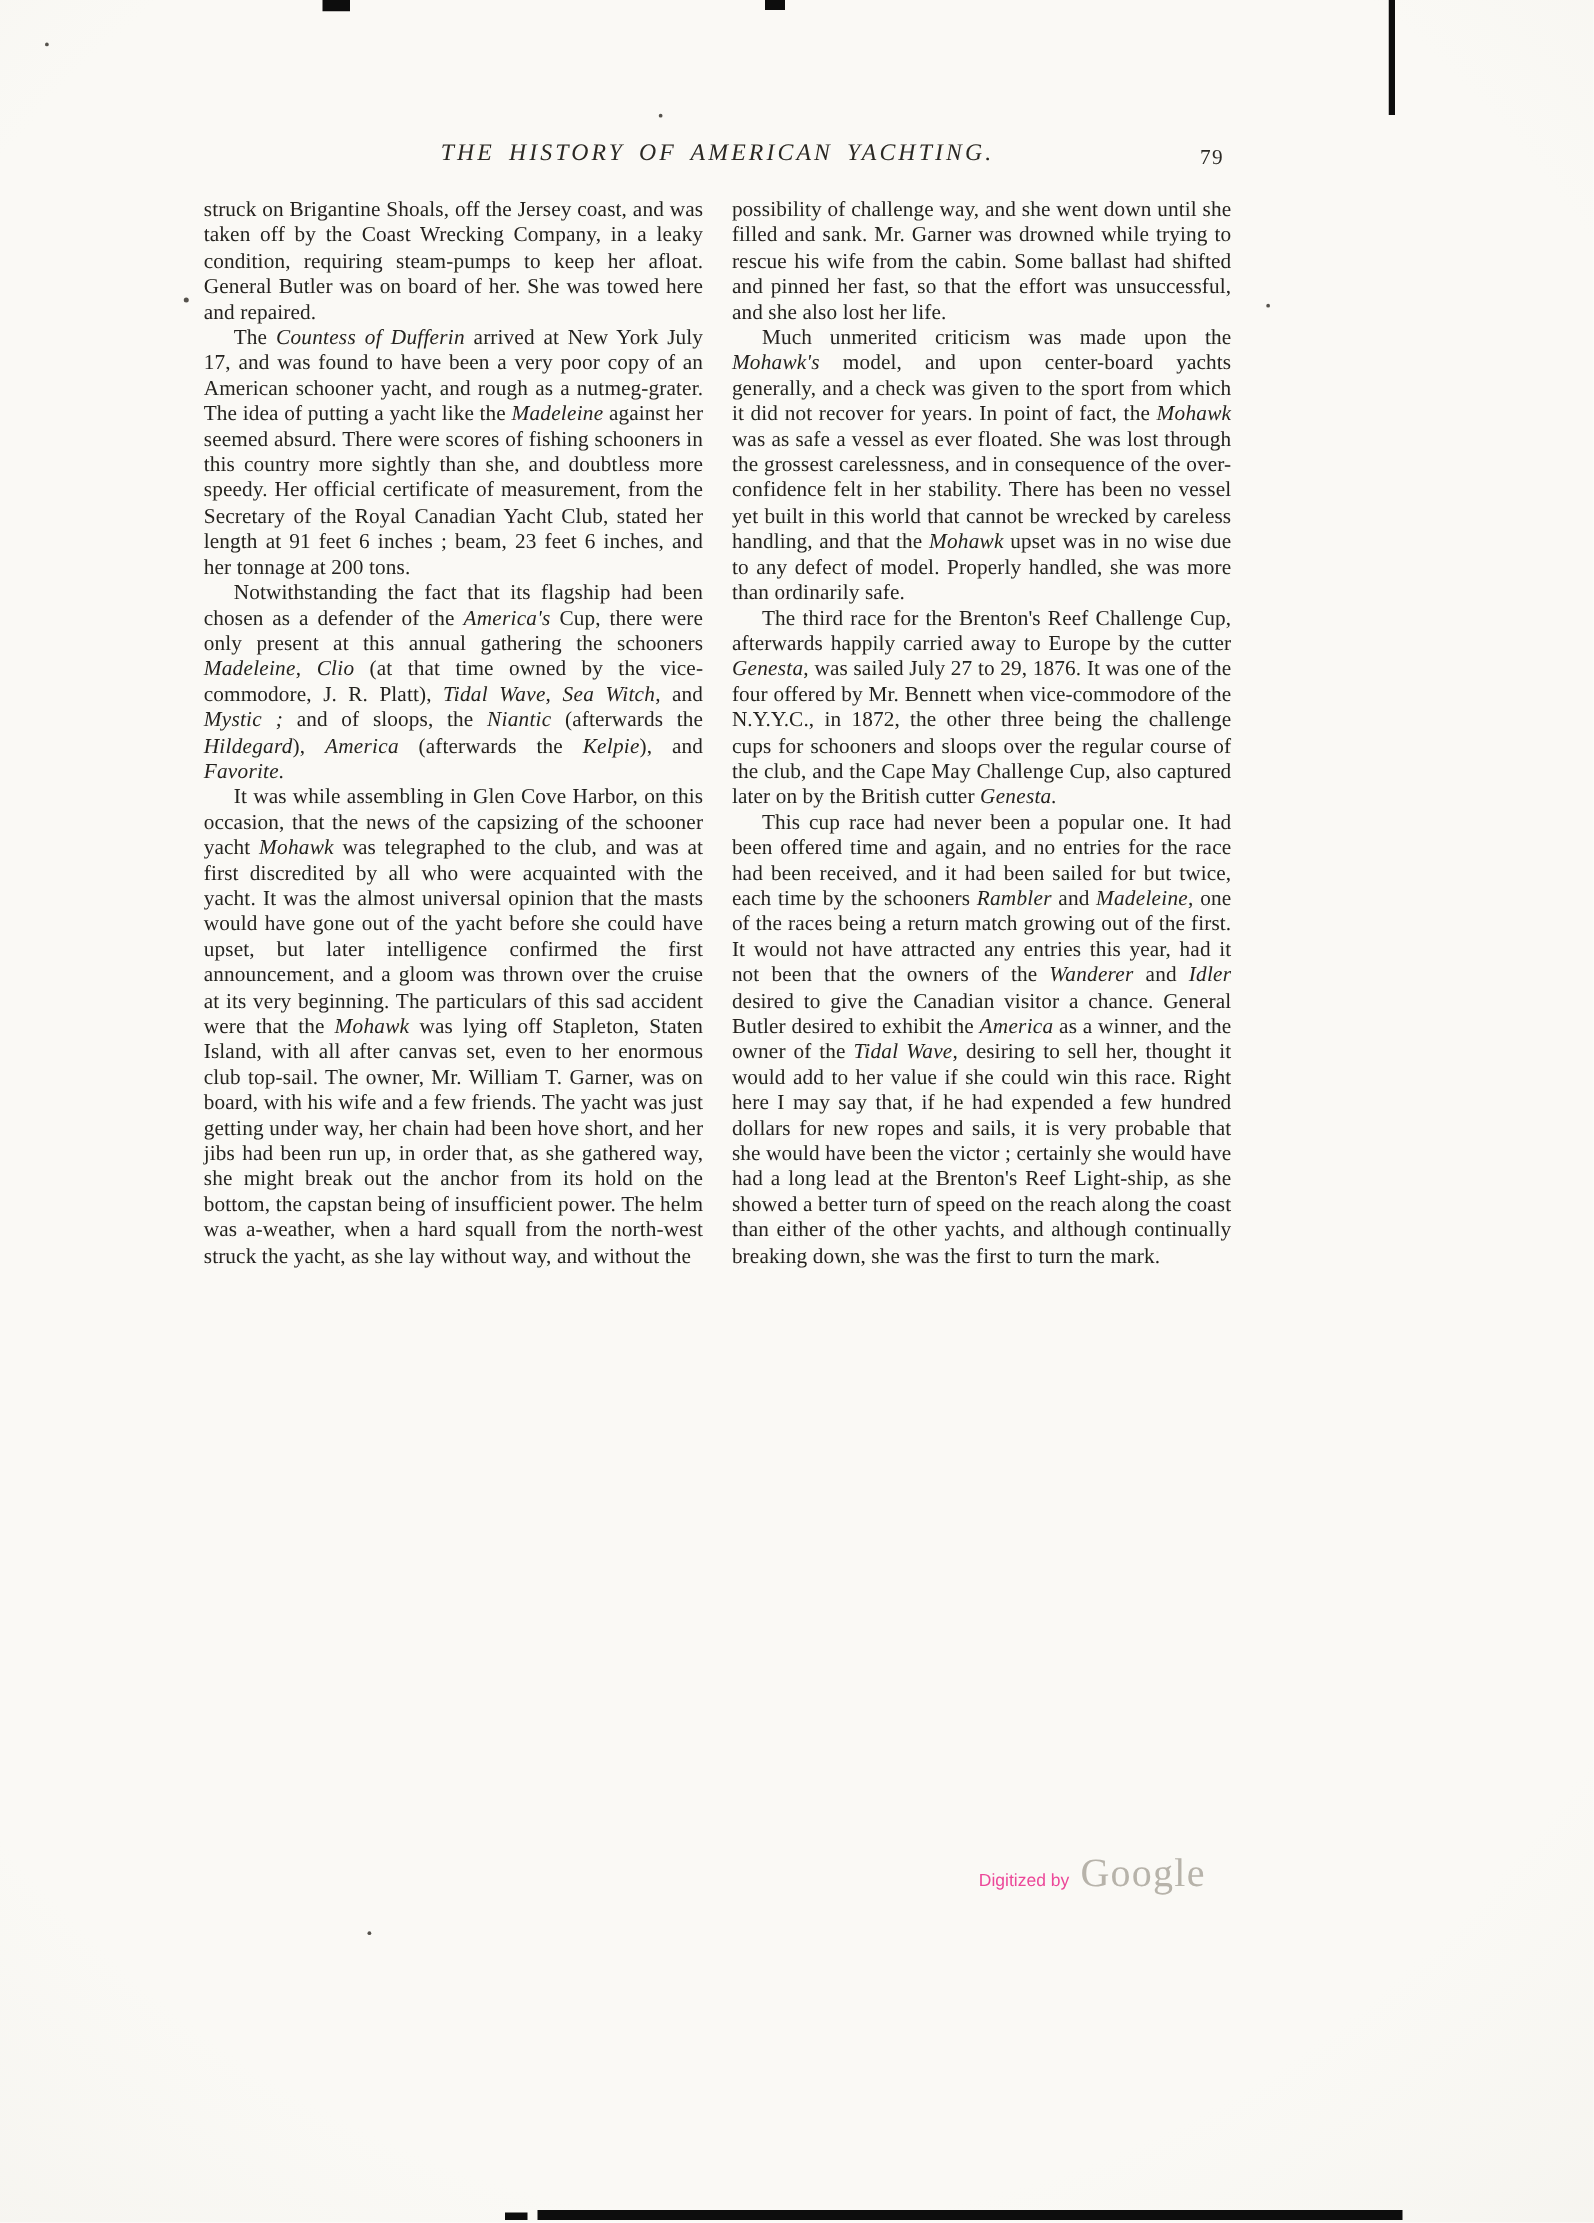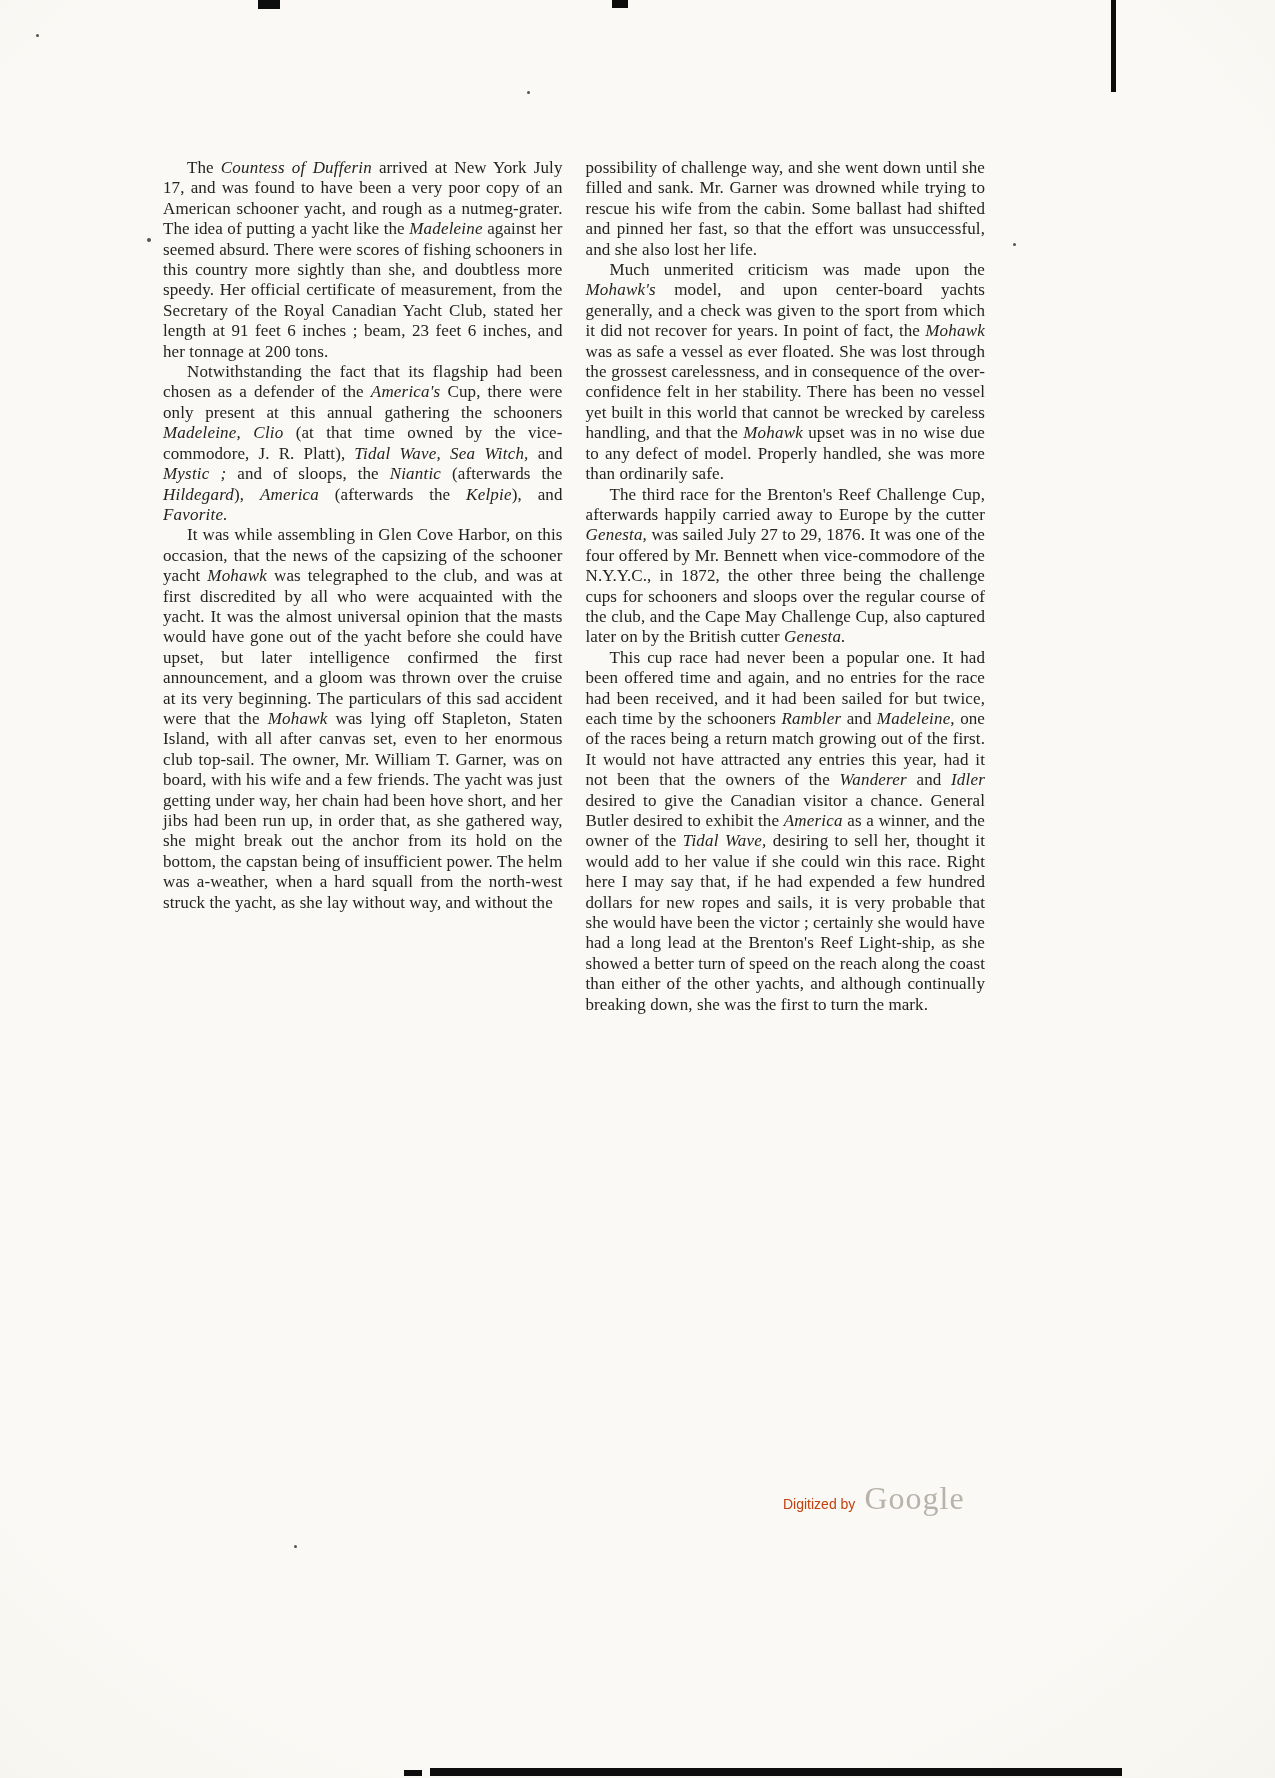--- a/index.html
+++ b/index.html
@@ -79,21 +79,21 @@
     left: 783px;
     top: 1480px;
     display: flex;
     align-items: baseline;
     gap: 9px;
     user-select: none;
   }
   .wm-prefix {
     font-family: "Liberation Sans", sans-serif;
     font-size: 14px;
-    color: #c2410c;
+    color: #ec4899;
   }
   .wm-logo {
     font-family: "Liberation Serif", serif;
     font-size: 32px;
     color: #b7b3aa;
     letter-spacing: 1px;
   }
   
   .artifact {
     position: absolute;
@@ -124,23 +124,28 @@
   <div class="artifact art-top-tick-2"></div>
   <div class="artifact art-right-line"></div>
   <div class="artifact art-bottom-bar"></div>
   <div class="artifact art-bottom-nub"></div>
   <div class="speck speck-1"></div>
   <div class="speck speck-2"></div>
   <div class="speck speck-3"></div>
   <div class="speck speck-4"></div>
   <div class="speck speck-5"></div>
 
+  <div class="header">
+    <span class="running-title">THE HISTORY OF AMERICAN YACHTING.</span>
+    <span class="page-number">79</span>
+  </div>
 
   <div class="columns">
     <div class="col" id="col-left">
+        <p class="noindent">struck on Brigantine Shoals, off the Jersey coast, and was taken off by the Coast Wrecking Company, in a leaky condition, requiring steam-pumps to keep her afloat. General Butler was on board of her. She was towed here and repaired.</p>
         <p>The <i>Countess of Dufferin</i> arrived at New York July 17, and was found to have been a very poor copy of an American schooner yacht, and rough as a nutmeg-grater. The idea of putting a yacht like the <i>Madeleine</i> against her seemed absurd. There were scores of fishing schooners in this country more sightly than she, and doubtless more speedy. Her official certificate of measurement, from the Secretary of the Royal Canadian Yacht Club, stated her length at 91 feet 6 inches ; beam, 23 feet 6 inches, and her tonnage at 200 tons.</p>
         <p>Notwithstanding the fact that its flagship had been chosen as a defender of the <i>America's</i> Cup, there were only present at this annual gathering the schooners <i>Madeleine, Clio</i> (at that time owned by the vice-commodore, J. R. Platt), <i>Tidal Wave, Sea Witch,</i> and <i>Mystic ;</i> and of sloops, the <i>Niantic</i> (afterwards the <i>Hildegard</i>), <i>America</i> (afterwards the <i>Kelpie</i>), and <i>Favorite.</i></p>
         <p>It was while assembling in Glen Cove Harbor, on this occasion, that the news of the capsizing of the schooner yacht <i>Mohawk</i> was telegraphed to the club, and was at first discredited by all who were acquainted with the yacht. It was the almost universal opinion that the masts would have gone out of the yacht before she could have upset, but later intelligence confirmed the first announcement, and a gloom was thrown over the cruise at its very beginning. The particulars of this sad accident were that the <i>Mohawk</i> was lying off Stapleton, Staten Island, with all after canvas set, even to her enormous club top-sail. The owner, Mr. William T. Garner, was on board, with his wife and a few friends. The yacht was just getting under way, her chain had been hove short, and her jibs had been run up, in order that, as she gathered way, she might break out the anchor from its hold on the bottom, the capstan being of insufficient power. The helm was a-weather, when a hard squall from the north-west struck the yacht, as she lay without way, and without the</p>
       </div>
     <div class="col" id="col-right">
         <p class="noindent">possibility of challenge way, and she went down until she filled and sank. Mr. Garner was drowned while trying to rescue his wife from the cabin. Some ballast had shifted and pinned her fast, so that the effort was unsuccessful, and she also lost her life.</p>
         <p>Much unmerited criticism was made upon the <i>Mohawk's</i> model, and upon center-board yachts generally, and a check was given to the sport from which it did not recover for years. In point of fact, the <i>Mohawk</i> was as safe a vessel as ever floated. She was lost through the grossest carelessness, and in consequence of the over-confidence felt in her stability. There has been no vessel yet built in this world that cannot be wrecked by careless handling, and that the <i>Mohawk</i> upset was in no wise due to any defect of model. Properly handled, she was more than ordinarily safe.</p>
         <p>The third race for the Brenton's Reef Challenge Cup, afterwards happily carried away to Europe by the cutter <i>Genesta,</i> was sailed July 27 to 29, 1876. It was one of the four offered by Mr. Bennett when vice-commodore of the N.Y.Y.C., in 1872, the other three being the challenge cups for schooners and sloops over the regular course of the club, and the Cape May Challenge Cup, also captured later on by the British cutter <i>Genesta.</i></p>
         <p>This cup race had never been a popular one. It had been offered time and again, and no entries for the race had been received, and it had been sailed for but twice, each time by the schooners <i>Rambler</i> and <i>Madeleine,</i> one of the races being a return match growing out of the first. It would not have attracted any entries this year, had it not been that the owners of the <i>Wanderer</i> and <i>Idler</i> desired to give the Canadian visitor a chance. General Butler desired to exhibit the <i>America</i> as a winner, and the owner of the <i>Tidal Wave,</i> desiring to sell her, thought it would add to her value if she could win this race. Right here I may say that, if he had expended a few hundred dollars for new ropes and sails, it is very probable that she would have been the victor ; certainly she would have had a long lead at the Brenton's Reef Light-ship, as she showed a better turn of speed on the reach along the coast than either of the other yachts, and although continually breaking down, she was the first to turn the mark.</p>
       </div>

